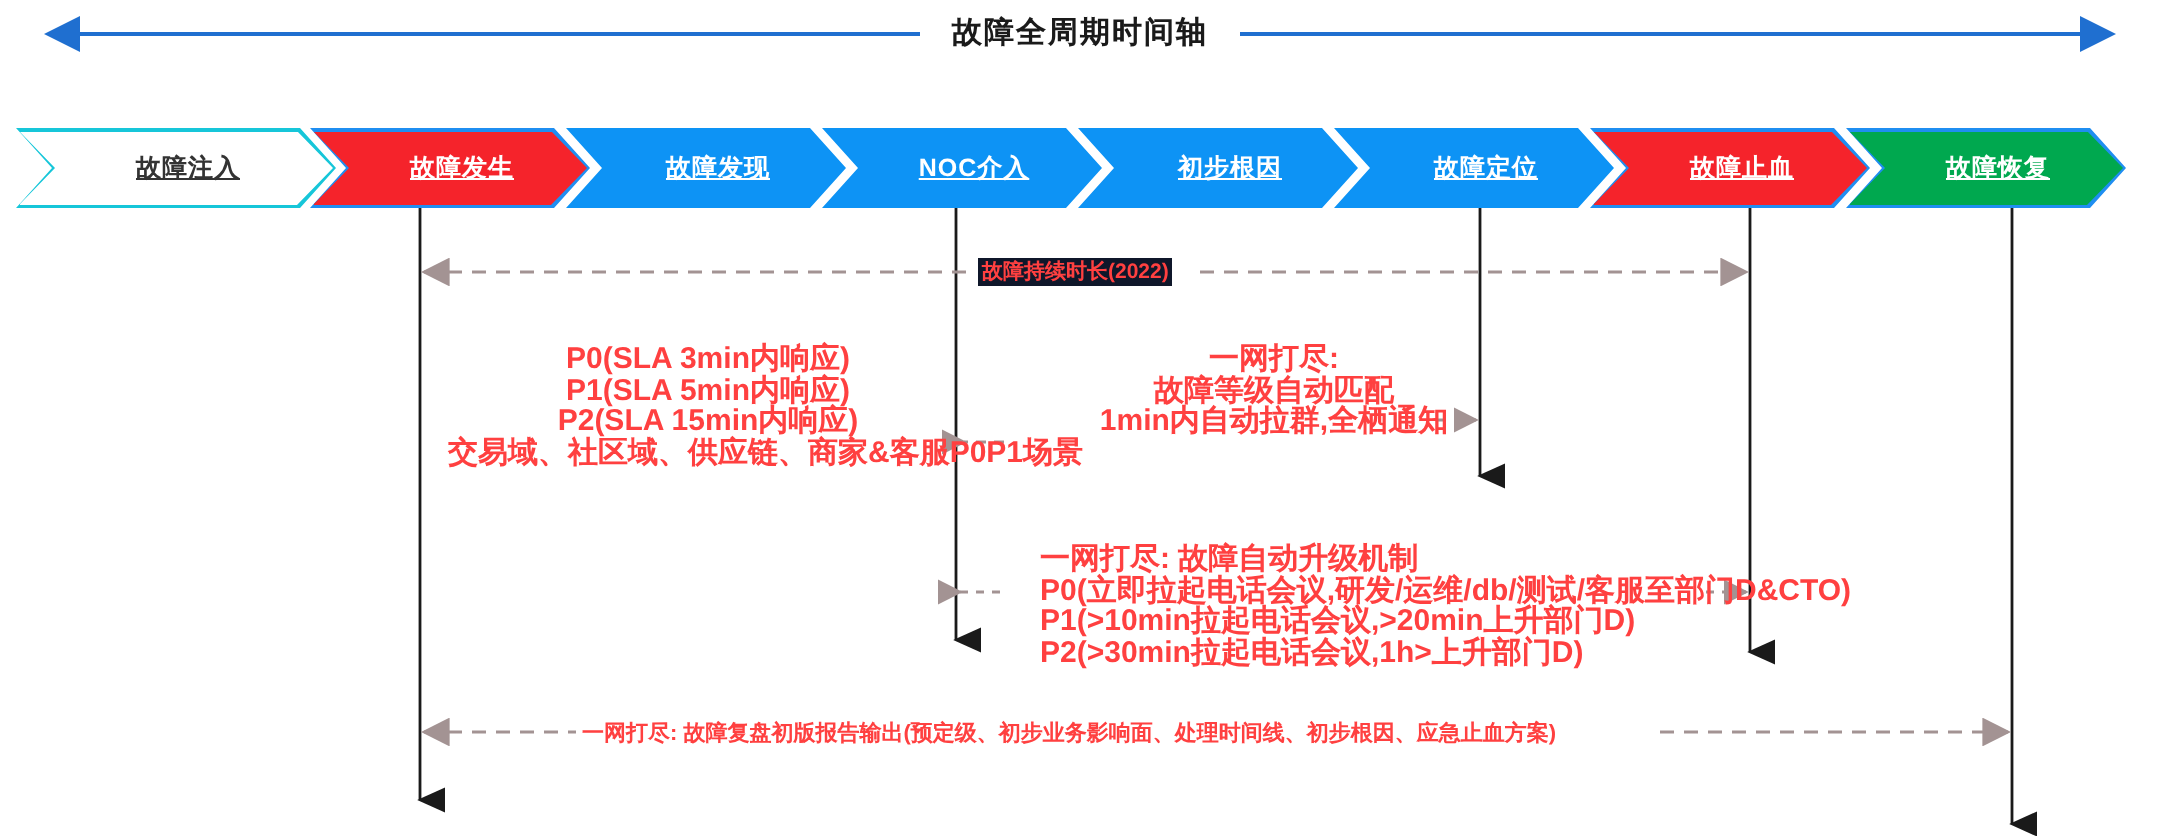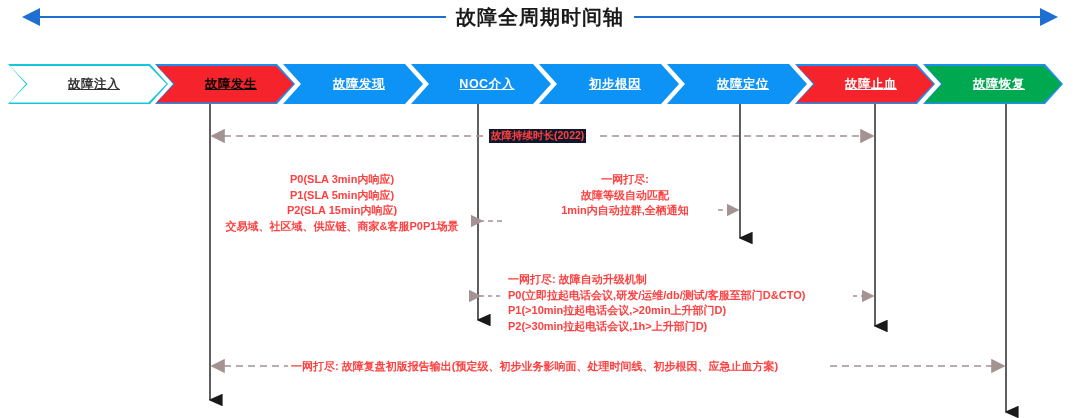--- a/index.html
+++ b/index.html
@@ -10,21 +10,21 @@
     position:relative;overflow:hidden;
   }
   #stage{position:absolute;left:0;top:0;width:1080px;height:418px;}
   svg#canvas{position:absolute;left:0;top:0;width:1080px;height:418px;}
 
   
   .title-text{
     position:absolute;
     left:0;right:0;top:8px;
     text-align:center;
-    font-size:20px;font-weight:bold;color:#1a1a1a;
+    font-size:15px;font-weight:bold;color:#1a1a1a;
     letter-spacing:1px;
     line-height:18px;
     z-index:5;
   }
   .title-bg{
     background:#ffffff;
     padding:0 10px;
     display:inline-block;
   }
 
@@ -44,24 +44,25 @@
   .chev-outline{
     position:absolute;height:40px;z-index:3;
     -webkit-clip-path:polygon(0 0,calc(100% - 18px) 0,100% 50%,calc(100% - 18px) 100%,0 100%,18px 50%);
     clip-path:polygon(0 0,calc(100% - 18px) 0,100% 50%,calc(100% - 18px) 100%,0 100%,18px 50%);
   }
 
   
   .note{
     position:absolute;
     color:#ff4040;
-    font-size:11px;
+    font-size:15px;
     line-height:15.5px;
     white-space:nowrap;
     z-index:6;
+    padding-left:12px;
   }
   .note.center{text-align:center;}
   .note.left{text-align:left;}
   .note .bold-line{font-weight:bold;}
 
   .dur-label{
     position:absolute;
     color:#ff4040;
     font-size:10.5px;
     font-weight:bold;
@@ -145,21 +146,21 @@
   <div class="title-text">
     <span class="title-bg">故障全周期时间轴</span>
   </div>
 
   <div class="chev-outline" style="left:8px;top:64px;width:160px;background:#16c6d9;"></div>
   <div class="chev" style="left:9.5px;top:65.5px;width:157px;height:37px;background:#ffffff;color:#333333;">
     <span class="lbl">故障注入</span>
   </div>
 
   <div class="chev-outline" style="left:155px;top:64px;width:140px;background:#1f8ef1;"></div>
-  <div class="chev" style="left:156.5px;top:65.5px;width:137px;height:37px;background:#f5232b;color:#000000;justify-content:center;">
+  <div class="chev" style="left:156.5px;top:65.5px;width:137px;height:37px;background:#f5232b;color:#ffffff;justify-content:center;">
     <span class="lbl">故障发生</span>
   </div>
 
   <div class="chev" style="left:411px;top:64px;width:140px;background:#0d93f5;color:#ffffff;">
     <span class="lbl">NOC介入</span>
   </div>
 
   <div class="chev" style="left:283px;top:64px;width:140px;background:#0d93f5;color:#ffffff;">
     <span class="lbl">故障发现</span>
   </div>

